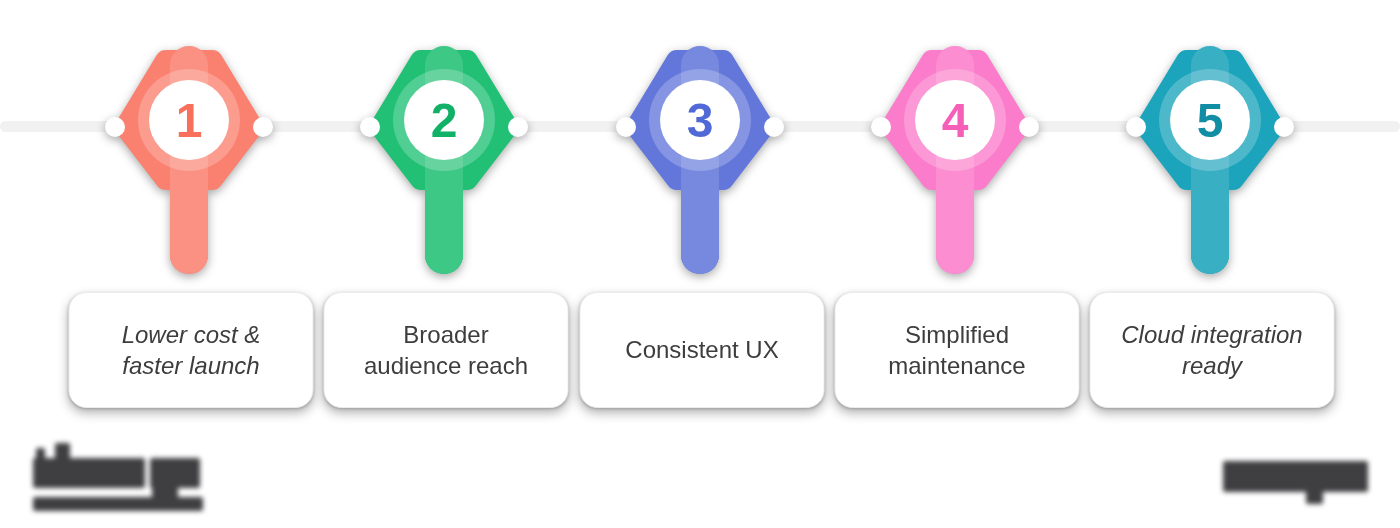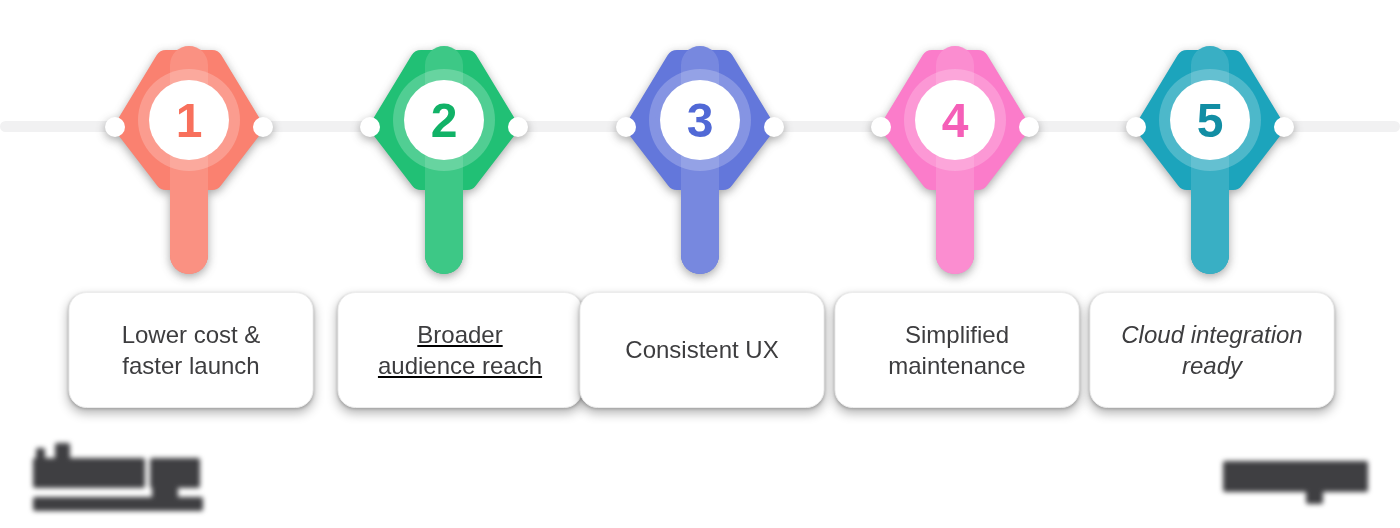--- a/index.html
+++ b/index.html
@@ -127,26 +127,26 @@
       <rect class="stripe-light" x="66" y="0" width="38" height="228" rx="19"></rect>
       <circle class="dot" cx="11" cy="81" r="10"></circle>
       <circle class="dot" cx="159" cy="81" r="10"></circle>
       <circle class="ring" cx="85" cy="74" r="51"></circle>
       <circle class="core" cx="85" cy="74" r="40"></circle>
       <text class="num" x="85" y="91">5</text>
     </svg>
   </div>
 </div>
   <div id="cards-layer">
-  <div class="card" style="left: 191px;">
+  <div class="card" style="left: 191px; font-style: italic;">
     <div class="card-label">Lower cost &amp;
 faster launch</div>
   </div>
 
-  <div class="card" style="left: 460px; text-decoration: underline;">
+  <div class="card" style="left: 446px;">
     <div class="card-label">Broader
 audience reach</div>
   </div>
 
   <div class="card" style="left: 702px;">
     <div class="card-label">Consistent UX</div>
   </div>
 
   <div class="card" style="left: 957px;">
     <div class="card-label">Simplified

